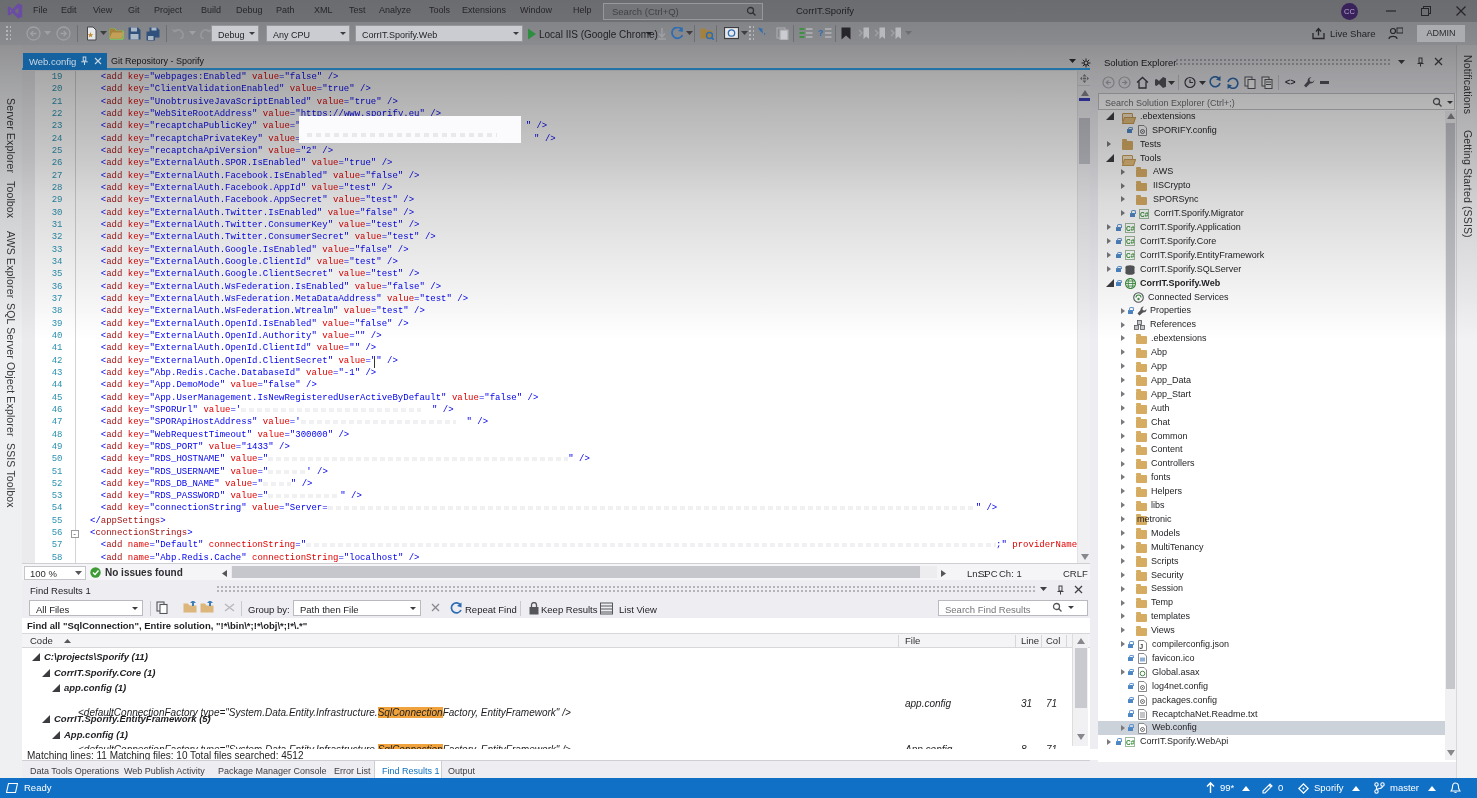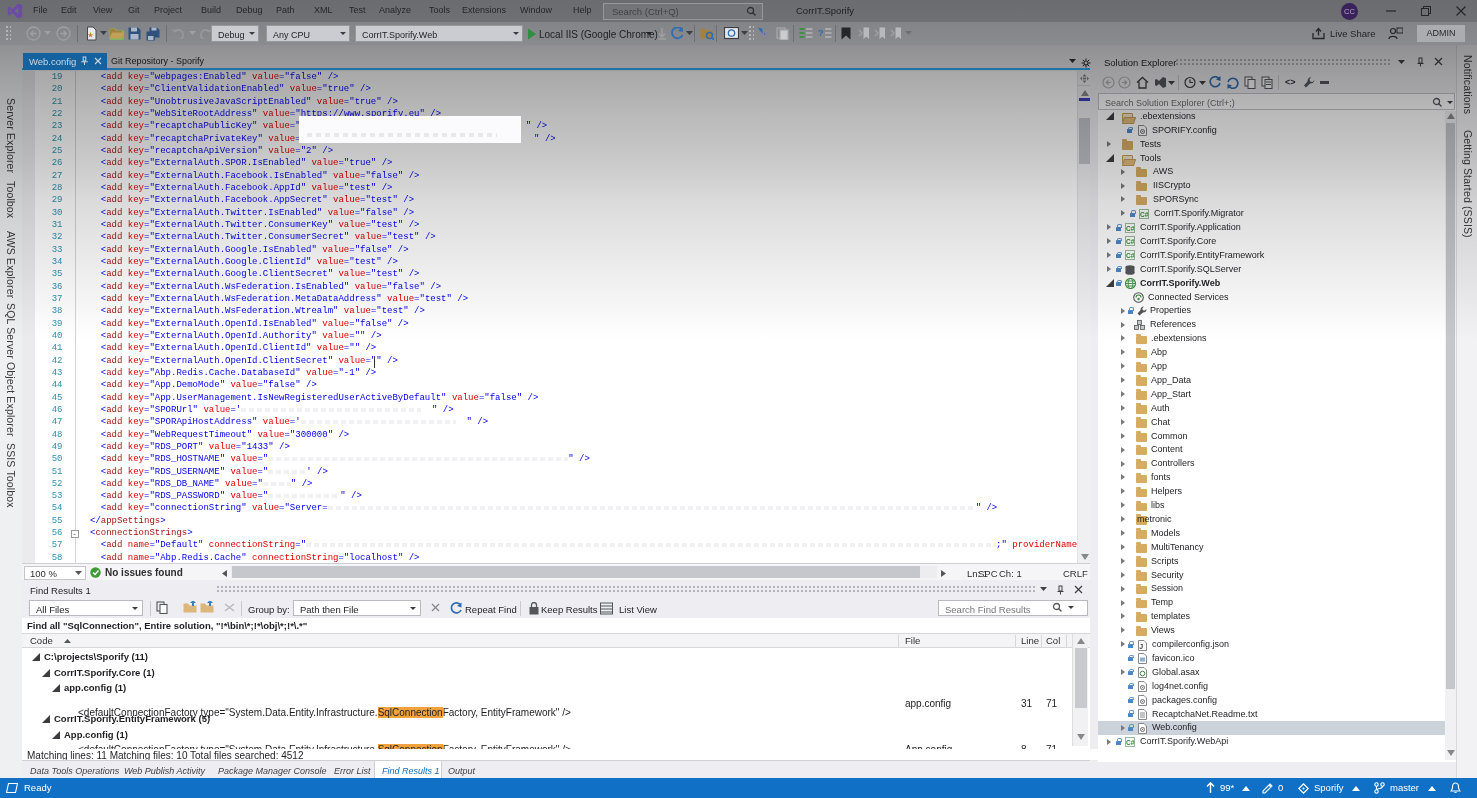--- a/index.html
+++ b/index.html
@@ -49,30 +49,30 @@
 #fphead{position:absolute;left:0;top:0;width:1068px;height:19px;background:#eeeef2;}
 #fptool{position:absolute;left:0;top:19px;width:1068px;height:19px;background:#eeeef2;}
 .fcombo{position:absolute;top:1px;height:16px;background:#fff;border:1px solid #b9bac0;
  font-size:9.5px;color:#1e1e22;padding:2.5px 0 0 6px;}
 .dots{background-image:radial-gradient(circle at 1px 1px,#b4b5bb 0.8px,rgba(0,0,0,0) 1px);
  background-size:4px 4px;}
 #fpquery{position:absolute;left:0px;top:38px;width:1068px;height:15px;background:#fff;
  font-size:9.5px;font-weight:700;color:#1e1e22;padding:1.5px 0 0 5px;}
 #fpcols{position:absolute;left:0;top:53px;width:1068px;height:15px;background:#f4f4f6;
  border-top:1px solid #d6d7db;border-bottom:1px solid #d6d7db;font-size:9.5px;color:#2e2e32;}
-.fr{position:absolute;left:0;width:1045px;height:15.5px;font-size:10px;color:#1e1e22;white-space:pre;}
+.fr{position:absolute;left:0;width:1045px;height:15.5px;font-size:10px;color:#1e1e22;white-space:pre;font-style:italic;}
 .fr b{font-weight:700;font-size:9.5px;}
 .exp2{position:absolute;width:0;height:0;border-left:4px solid transparent;border-top:4px solid transparent;
  border-right:4px solid #3c3c40;border-bottom:4px solid #3c3c40;}
 .hl{background:#f0a33c;}
 #fpstat{position:absolute;left:0;top:169px;width:1228px;height:11px;background:#fff;
  font-size:10px;color:#1e1e22;padding:1px 0 0 5px;}
 
 #btabs{left:22px;top:760px;width:1068px;height:18px;background:#eeeef2;z-index:7;border-top:1px solid #d0d0d4;}
-.btab{position:absolute;top:4.5px;font-size:9px;color:#3e3e42;font-style:italic;}
+.btab{position:absolute;top:4.5px;font-size:9px;color:#3e3e42;}
 
 #sep1{left:1090px;top:52px;width:8px;height:726px;background:#eeeef2;}
 #solex{left:1098px;top:52px;width:358px;height:710px;background:#fff;z-index:5;}
 #sehead{position:absolute;left:0;top:0;width:358px;height:20px;background:#eeeef2;}
 #setool{position:absolute;left:0;top:20px;width:358px;height:21px;background:#eeeef2;}
 #sesearch{position:absolute;left:0px;top:41px;width:357px;height:17px;background:#fff;
  border:1px solid #c3c4c8;font-size:9px;color:#6e6e72;padding:3.5px 0 0 6px;}
 #setree{position:absolute;left:0;top:58px;width:358px;height:702px;font-size:9px;color:#1e1e22;}
 .tr0{position:absolute;white-space:pre;}
 .trb{font-weight:700;}

